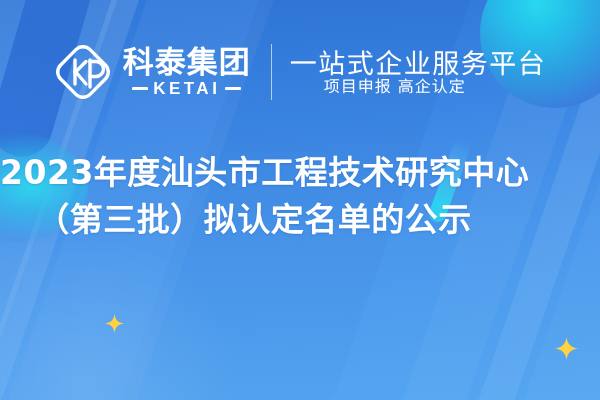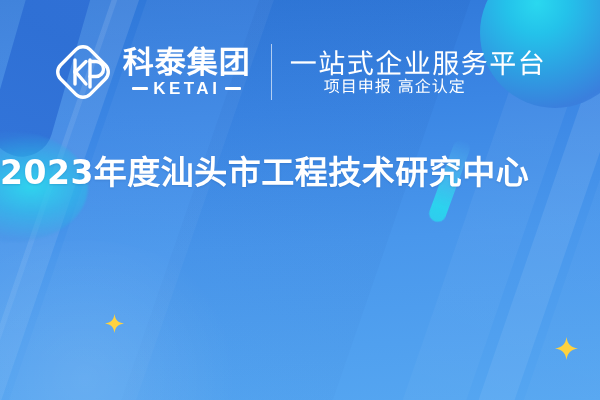--- a/index.html
+++ b/index.html
@@ -277,15 +277,16 @@
     <div class="vdivider"></div>
 
     <div class="slogan">
       <span class="slogan-main">一站式企业服务平台</span>
       <span class="slogan-sub">项目申报 高企认定</span>
     </div>
   </div>
 
   <div class="title-block">
     <div class="title-line">2023年度汕头市工程技术研究中心</div>
+    <div class="title-line">（第三批）拟认定名单的公示</div>
   </div>
 
 </div>
 
 </body></html>

